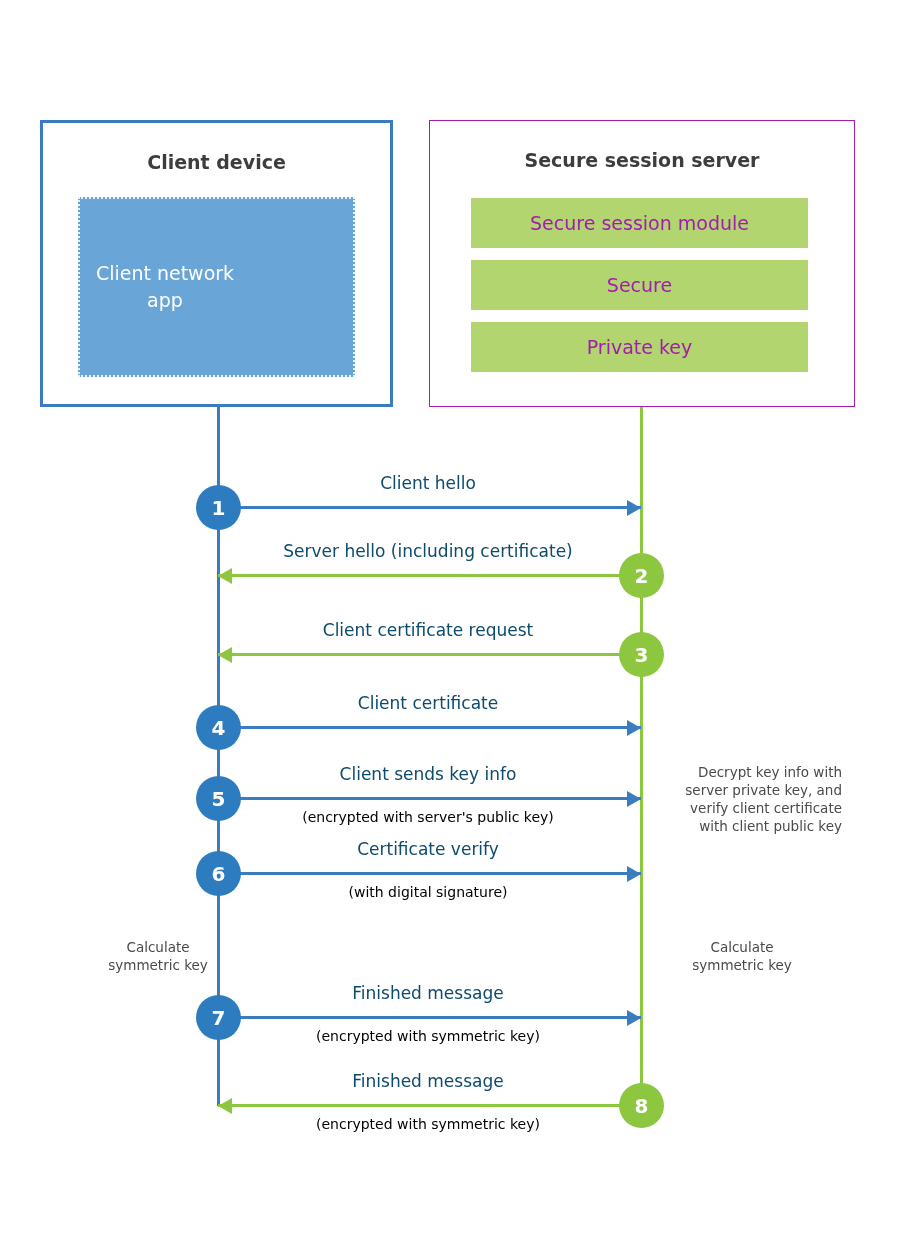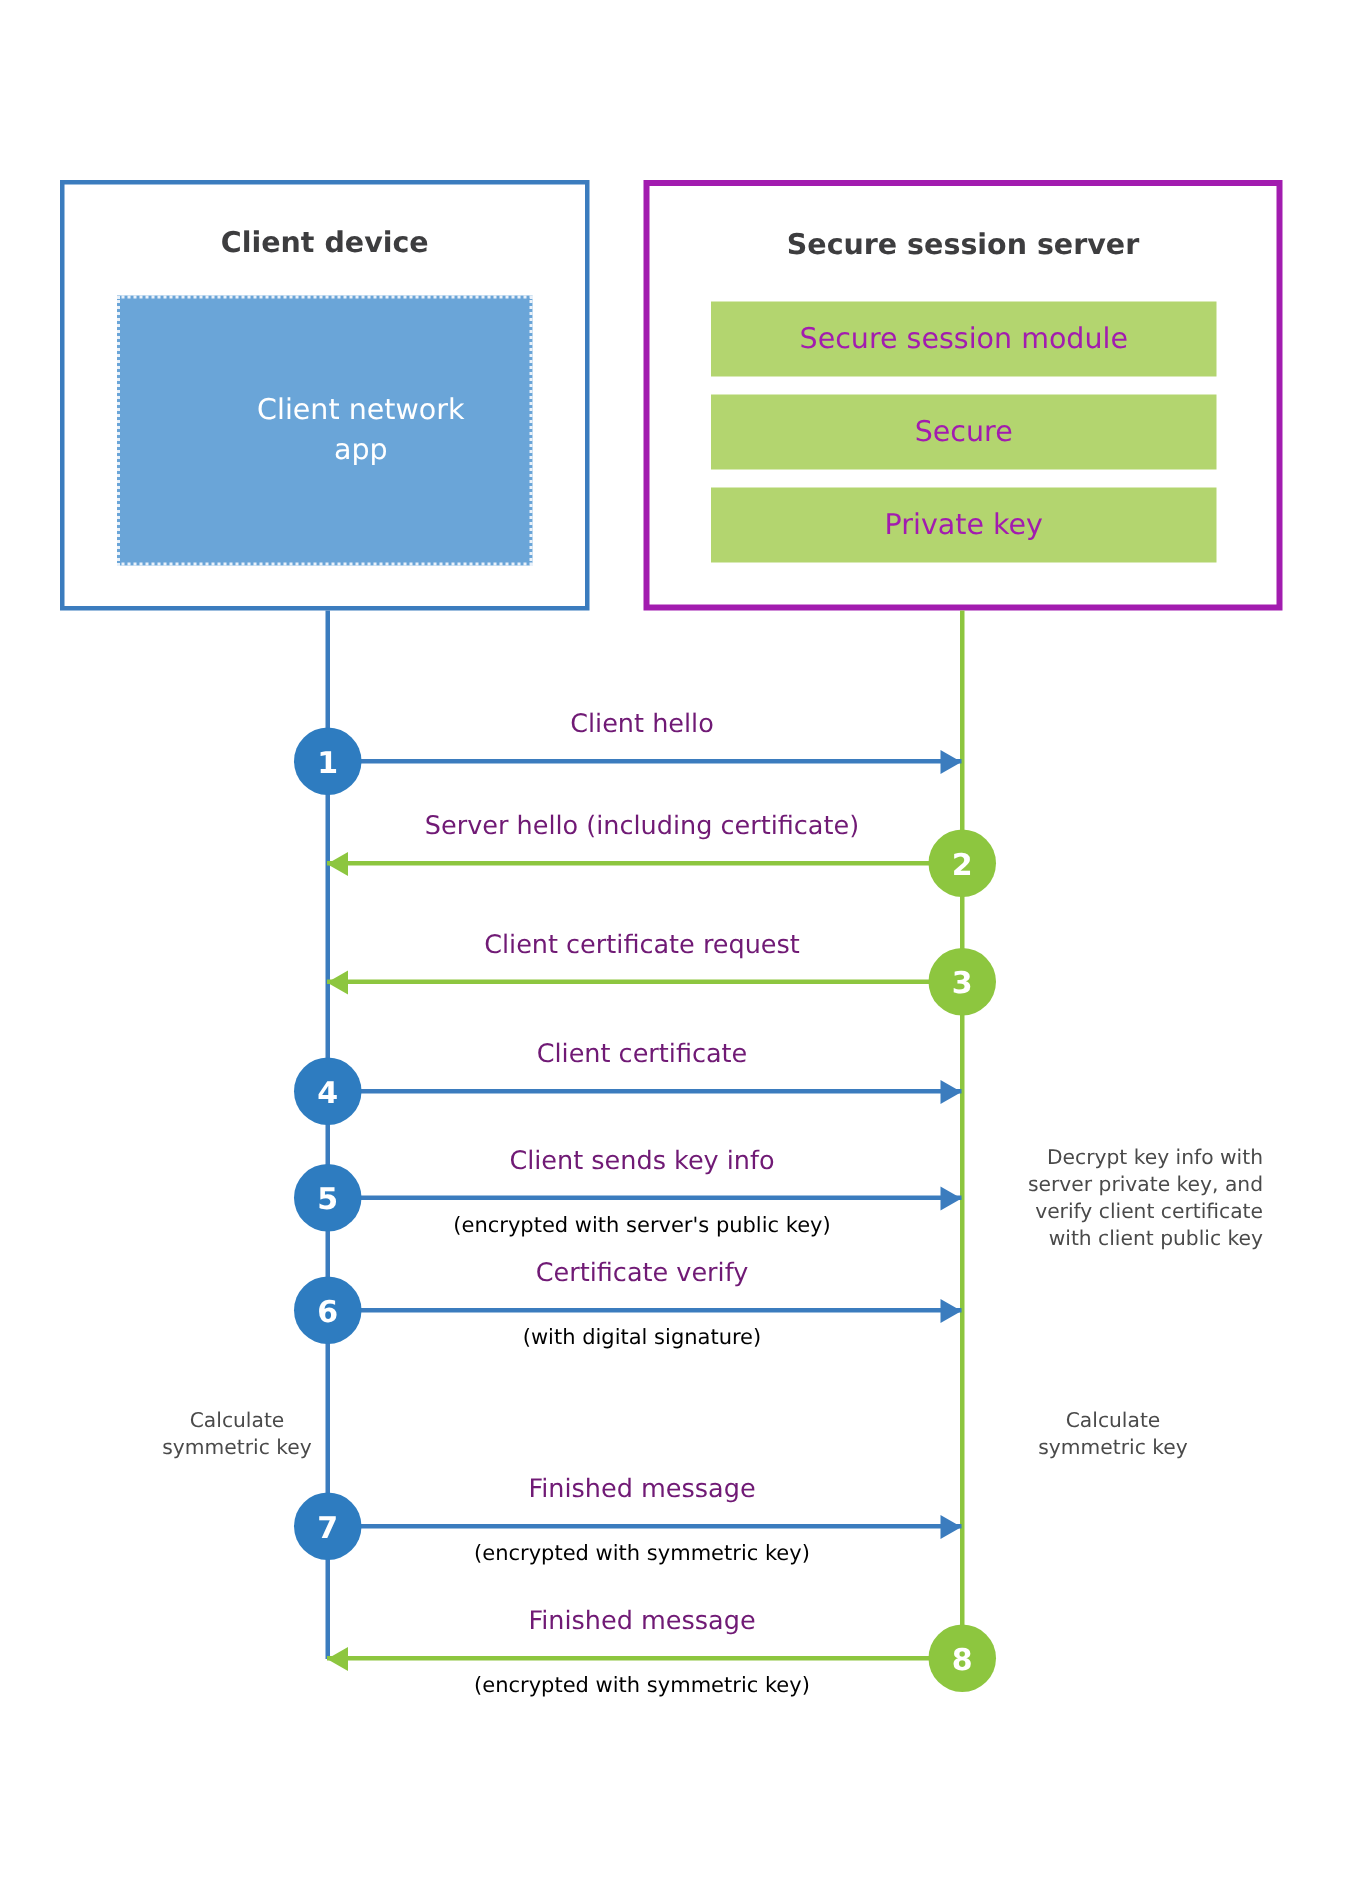--- a/index.html
+++ b/index.html
@@ -43,21 +43,21 @@
     top: 120px;
     width: 353px;
     height: 287px;
     border: 3px solid #3b7cbe;
   }
   #server-box {
     left: 429px;
     top: 120px;
     width: 426px;
     height: 287px;
-    border: 4px solid #a21caf;
+    border: 1px solid #a21caf;
   }
   .actor-title {
     position: absolute;
     left: 0;
     right: 0;
     top: 28px;
     text-align: center;
     font-size: 19px;
     font-weight: bold;
     color: #3d3d3f;
@@ -68,22 +68,21 @@
     position: absolute;
     left: 35px;
     top: 74px;
     width: 277px;
     height: 180px;
     background: #6aa5d8;
     border: 2px dotted #e9f1f9;
     box-sizing: border-box;
     display: flex;
     align-items: center;
-    justify-content: center;
-    padding-left: 48px;
+    justify-content: flex-start;
   }
   #client-app .app-label {
     color: #ffffff;
     font-size: 19px;
     line-height: 27px;
     text-align: center;
     width: 170px;
   }
 
   
@@ -154,21 +153,21 @@
     left: 218px;
     border-right: 14px solid #8dc63f;
   }
 
   .msg-label {
     position: absolute;
     left: 228px;
     width: 400px;
     text-align: center;
     font-size: 17px;
-    color: #701a75;
+    color: #0c4a6e;
     top: -34px;
     white-space: nowrap;
   }
   .msg-sublabel {
     position: absolute;
     left: 228px;
     width: 400px;
     text-align: center;
     font-size: 14px;
     color: #000000;

